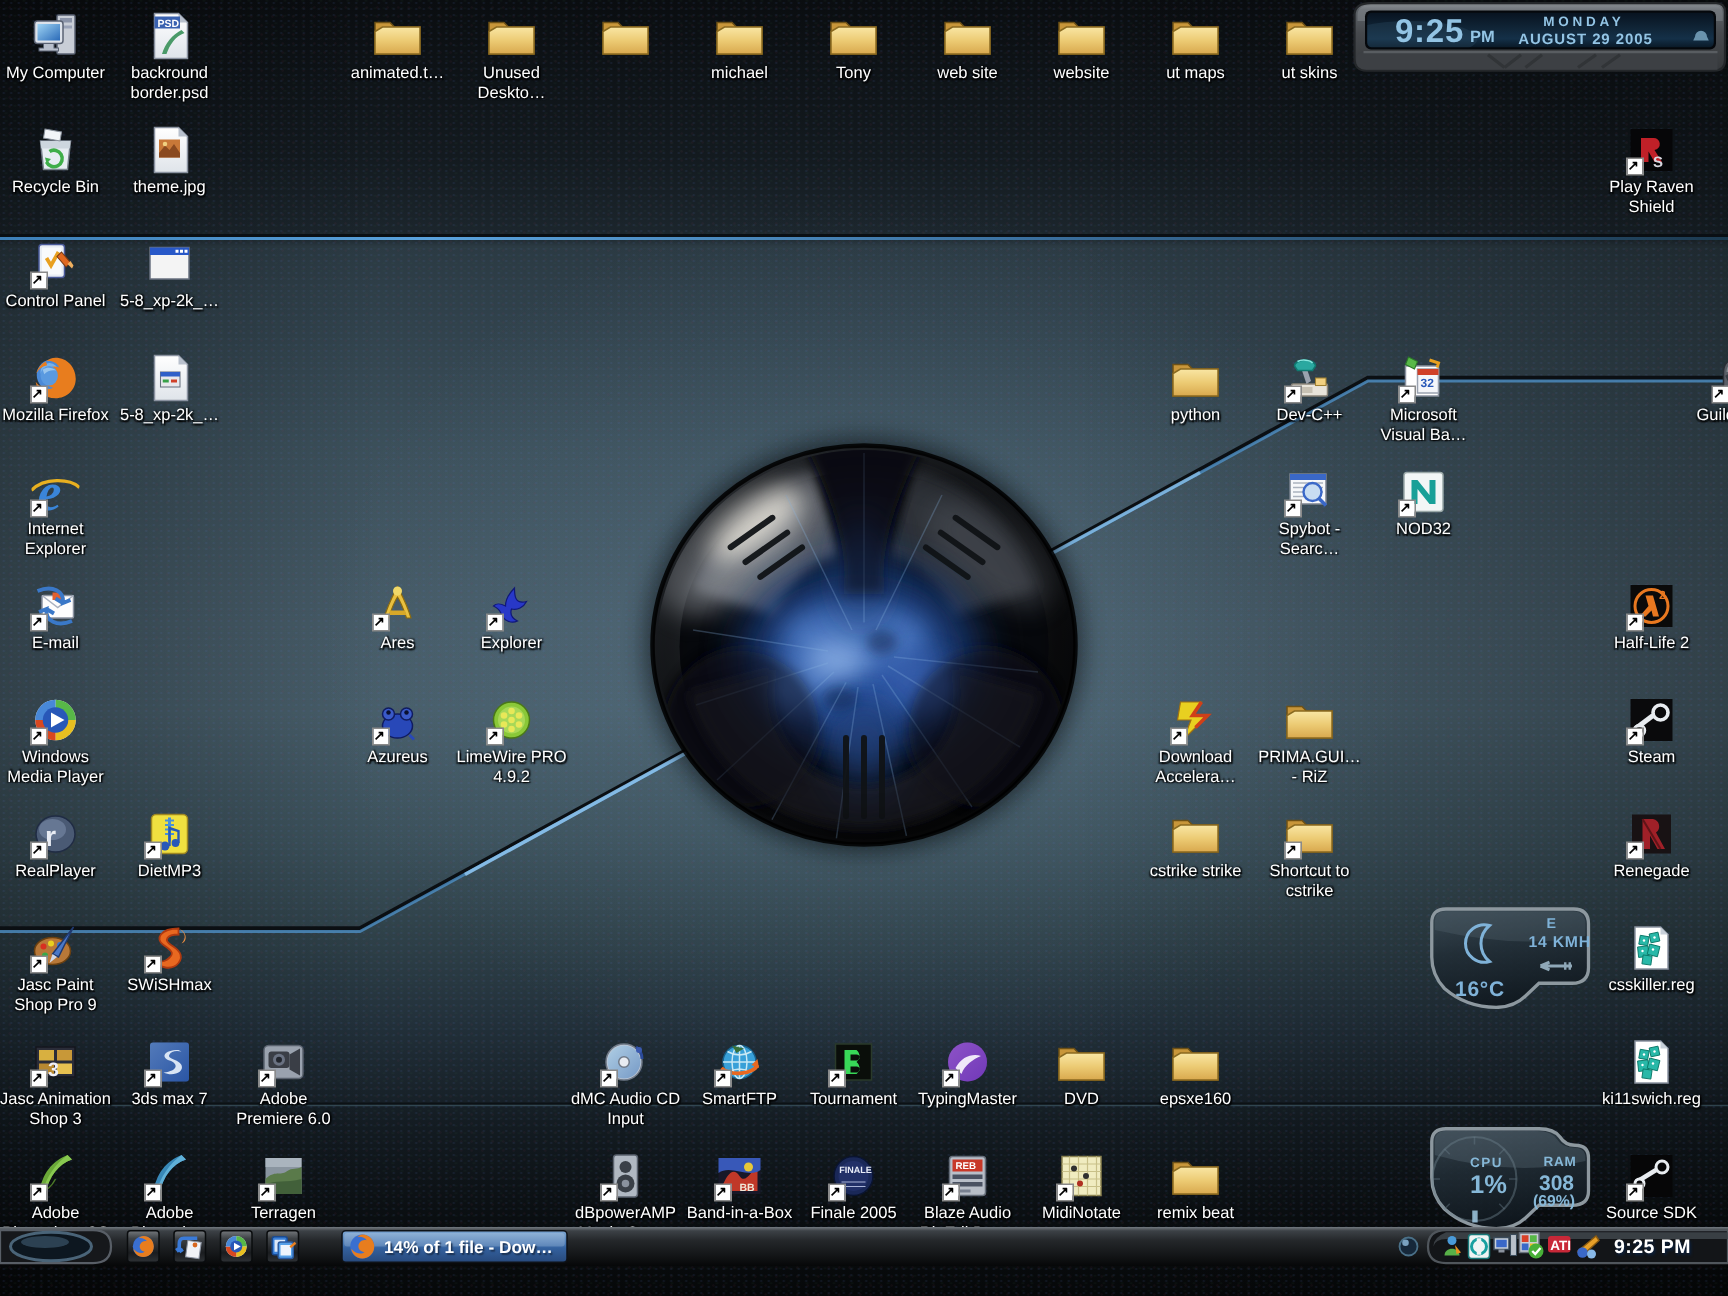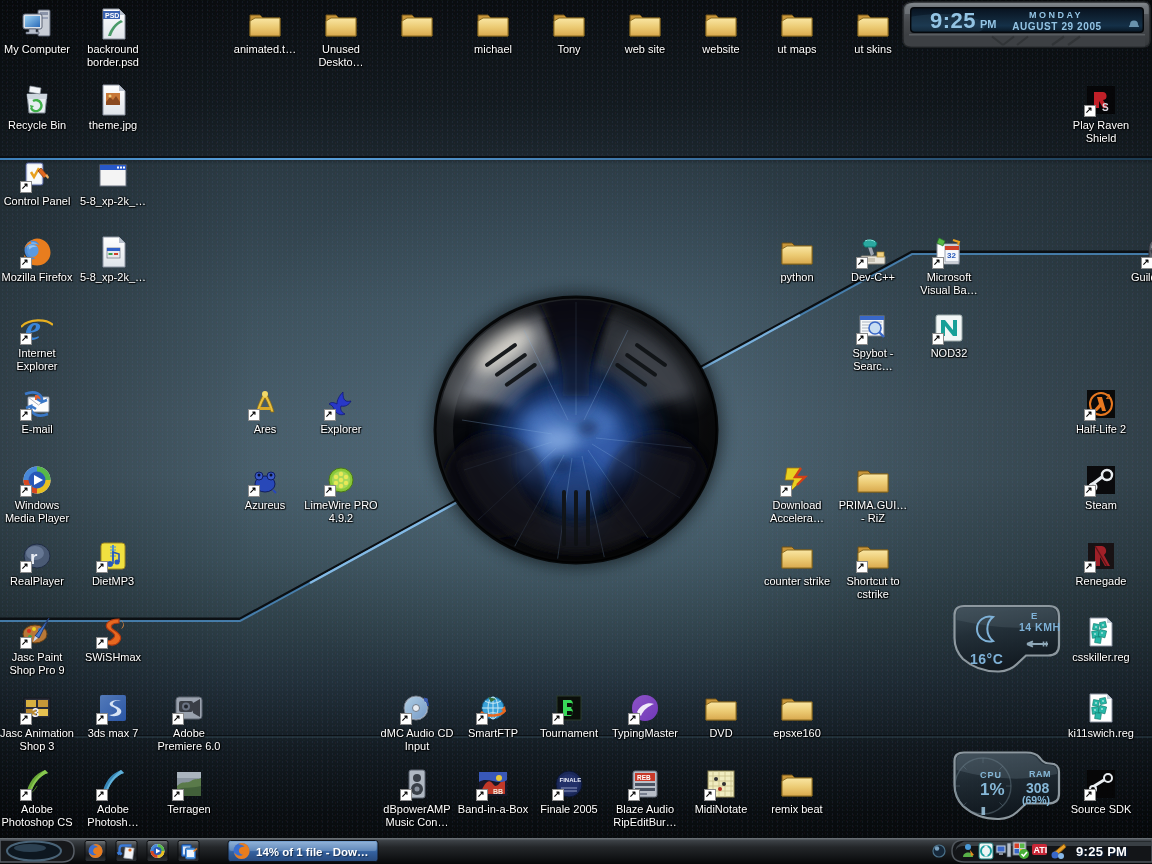--- a/index.html
+++ b/index.html
@@ -13,21 +13,21 @@
  radial-gradient(rgba(140,60,90,0.35) 0.8px, transparent 1.1px),
  radial-gradient(rgba(70,120,85,0.3) 0.8px, transparent 1.1px);
  background-size:5px 4px,7px 6px,6px 5px;background-position:0 0,3px 2px,1px 3px;}
 .icon{position:absolute;width:80px;text-align:center;}
 .gw{position:relative;display:block;margin:0 auto;width:32px;height:32px;}
 .gw svg{position:absolute;left:0;top:0;width:32px;height:32px;}
 .icon .lbl{margin-top:3px;font-size:11px;line-height:13px;color:#fff;
  text-shadow:1px 1px 1px #000,-1px 1px 1px rgba(0,0,0,.7),1px -1px 1px rgba(0,0,0,.7);}
 .sc{position:absolute;left:0;bottom:0;width:10px;height:10px;background:#fff;outline:1px solid #8a8a8a;z-index:3;}
 .sc:after{content:"\2197";position:absolute;left:0px;top:-1px;font-size:9px;font-weight:bold;color:#000;}
-#taskbar{position:absolute;left:0;top:838px;width:940px;height:26px;
+#taskbar{position:absolute;left:0;top:818px;width:940px;height:26px;
  background:linear-gradient(180deg,#8a9096 0,#3f4449 2px,#26292c 5px,#17191b 12px,#0e1012 20px,#050607 26px);}
 </style></head>
 <body>
 <div id="desk">
 <div id="bg1"></div>
     <div id="bg2"></div>
     <div id="bg3"></div>
     <div id="bg4"></div>
 <svg id="lines" width="1152" height="864" style="position:absolute;left:0;top:0">
  <defs>
@@ -774,21 +774,21 @@
       </span>
       <div class="lbl">PRIMA.GUI…<br>- RiZ</div>
     </div>
 <div class="icon" style="left:757px;top:540px">
       <span class="gw">
         <svg viewBox="0 0 32 32">
           <path d="M1 7 h10 l3 3 h17 v18 H1 z" fill="#c8963a" stroke="#6e5116"></path>
           <path d="M1 13 L6 10 h25 v18 H1 z" fill="url(#fg1)" stroke="#8a6a20"></path>
         </svg>
       </span>
-      <div class="lbl">counter strike</div>
+      <div class="lbl">cstrike strike</div>
     </div>
 <div class="icon" style="left:833px;top:540px">
       <span class="gw">
         <svg viewBox="0 0 32 32">
           <path d="M1 7 h10 l3 3 h17 v18 H1 z" fill="#c8963a" stroke="#6e5116"></path>
           <path d="M1 13 L6 10 h25 v18 H1 z" fill="url(#fg1)" stroke="#8a6a20"></path>
         </svg>
         <span class="sc"></span>
       </span>
       <div class="lbl">Shortcut to<br>cstrike</div>

